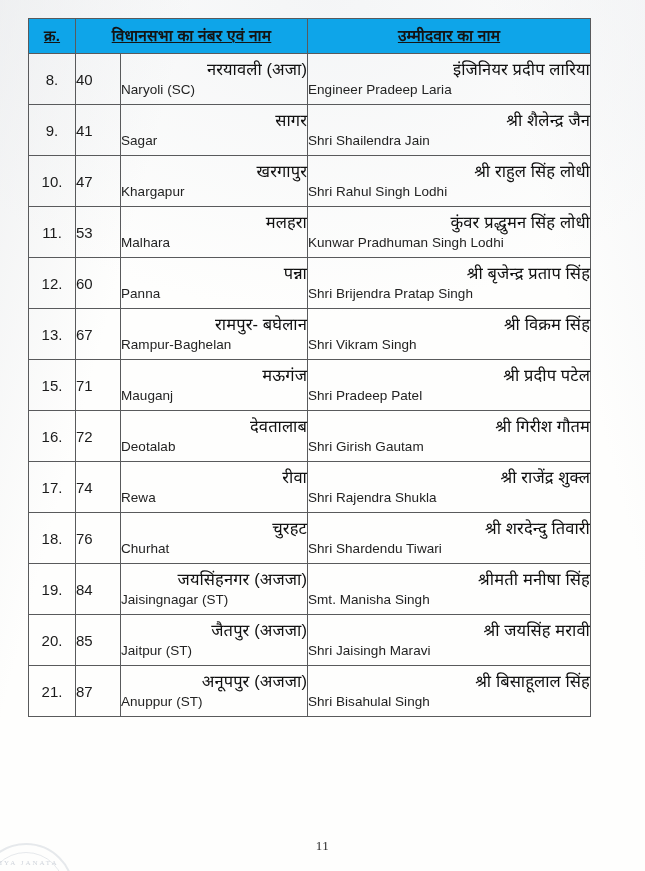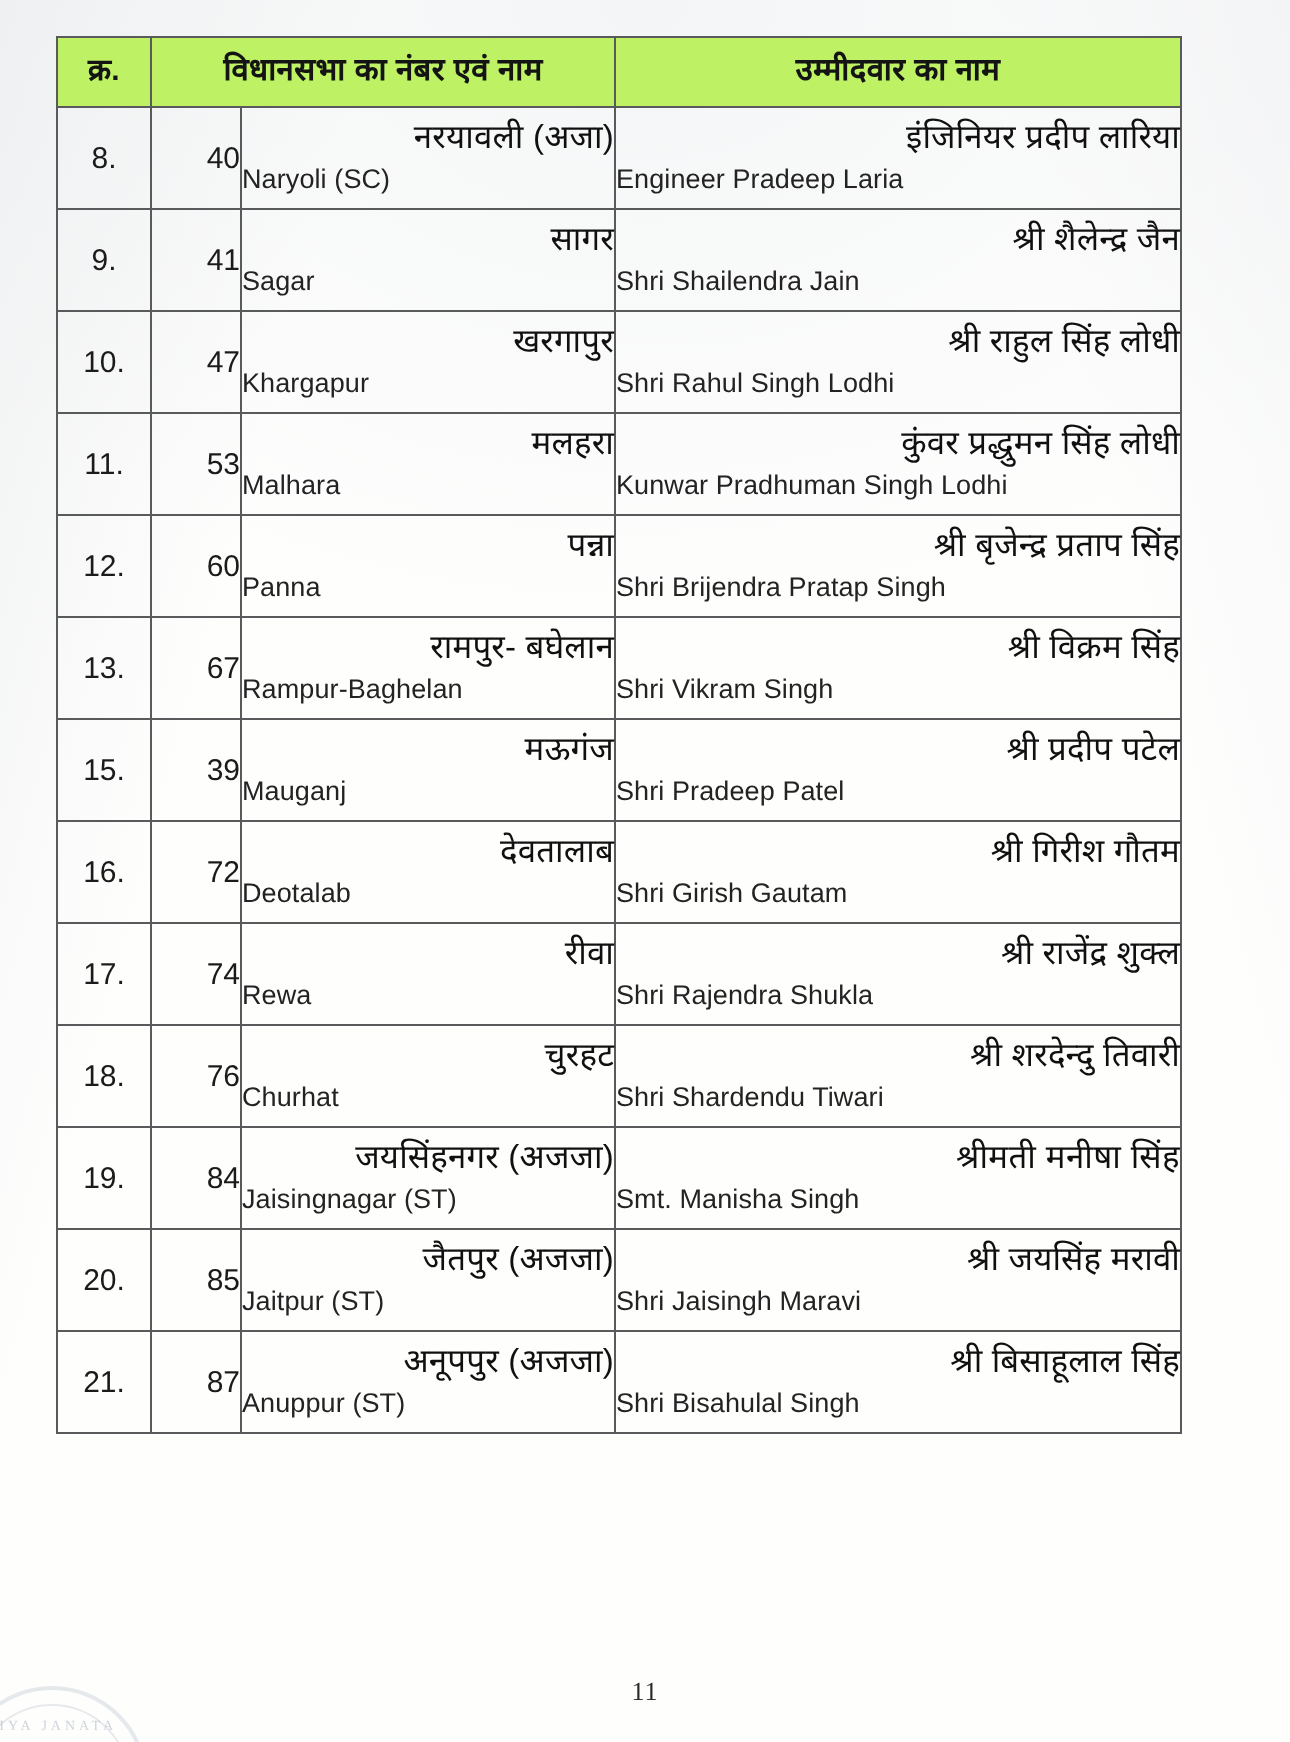--- a/index.html
+++ b/index.html
@@ -53,41 +53,42 @@
   }
 
   
   col.c-sno  { width: 47px; }
   col.c-num  { width: 45px; }
   col.c-name { width: 187px; }
   col.c-cand { width: 283px; }
 
   thead th {
     height: 34px;
-    background: #bef264;
+    background: #0ea5e9;
     font-size: 15.5px;
     font-weight: bold;
     text-align: center;
     letter-spacing: 0.2px;
     color: #141414;
     line-height: 1.15;
+    text-decoration: underline;
   }
   thead th.h-sno { font-size: 15px; }
   thead th.h-cand { font-size: 15.5px; margin-top: 44px; }
 
   tbody tr { height: 51px; }
 
   td.sno {
     text-align: center;
     font-size: 15px;
     color: #1b1b1b;
     padding-bottom: 1px;
   }
   td.num {
-    text-align: right;
+    text-align: left;
     font-size: 15px;
     color: #1b1b1b;
     padding-bottom: 1px;
   }
   td.name, td.cand {
     padding: 3px 0 4px 7px;
   }
 
   .hi {
     font-size: 16.5px;
@@ -243,21 +244,21 @@
               <div class="hi">रामपुर- बघेलान</div>
               <div class="en">Rampur-Baghelan</div>
             </td>
             <td class="cand">
               <div class="hi">श्री विक्रम सिंह</div>
               <div class="en">Shri Vikram Singh</div>
             </td>
           </tr>
           <tr>
             <td class="sno">15.</td>
-            <td class="num">39</td>
+            <td class="num">71</td>
             <td class="name">
               <div class="hi">मऊगंज</div>
               <div class="en">Mauganj</div>
             </td>
             <td class="cand">
               <div class="hi">श्री प्रदीप पटेल</div>
               <div class="en">Shri Pradeep Patel</div>
             </td>
           </tr>
           <tr>

